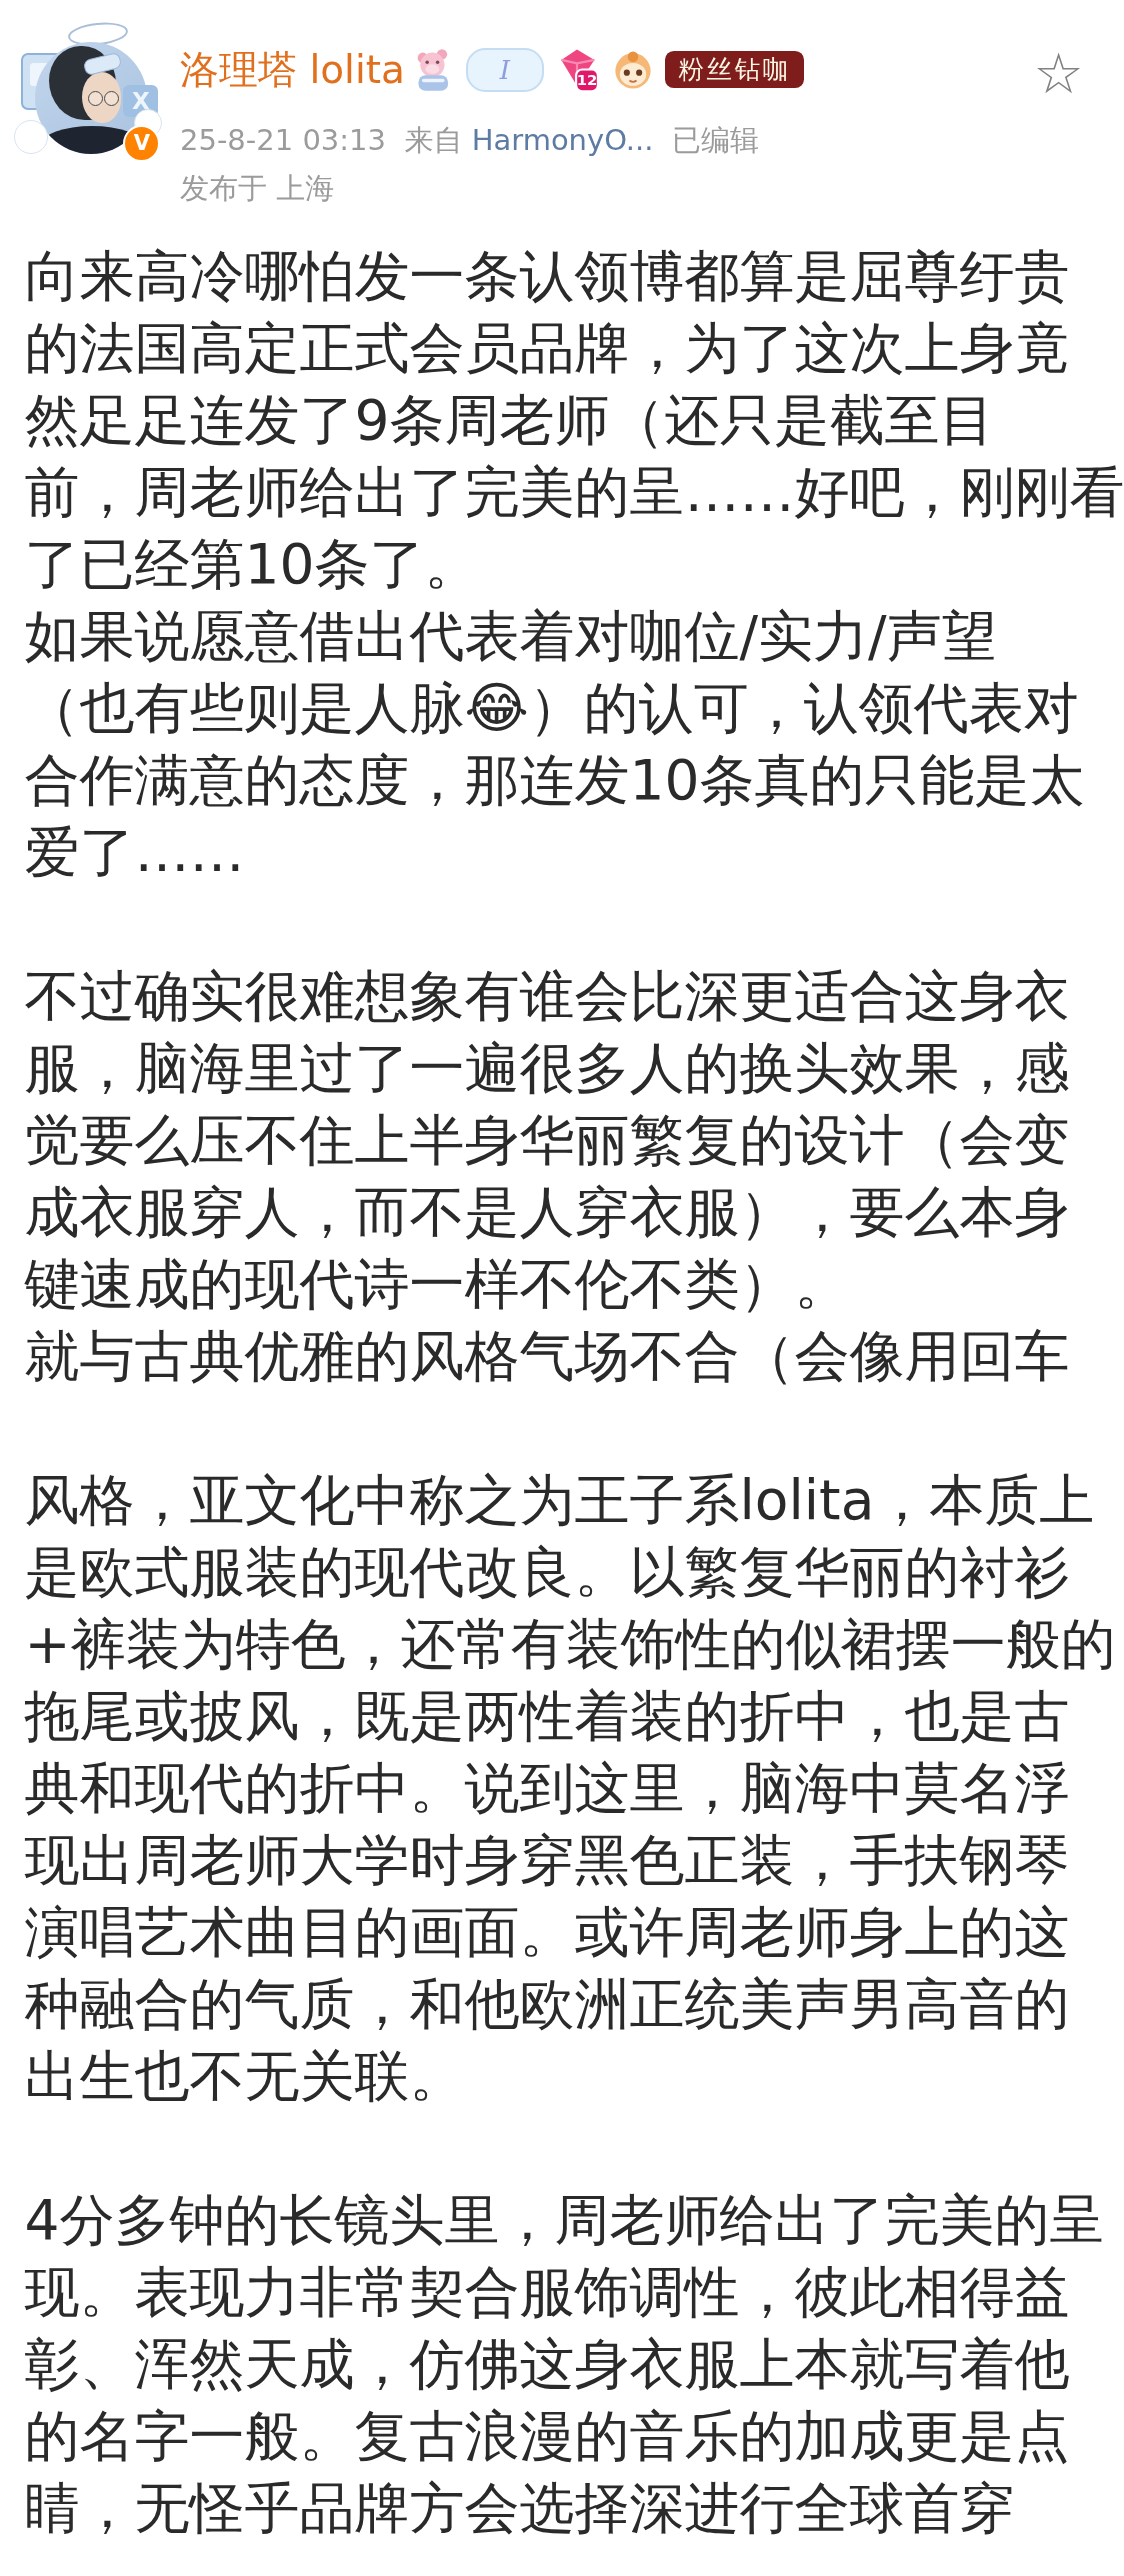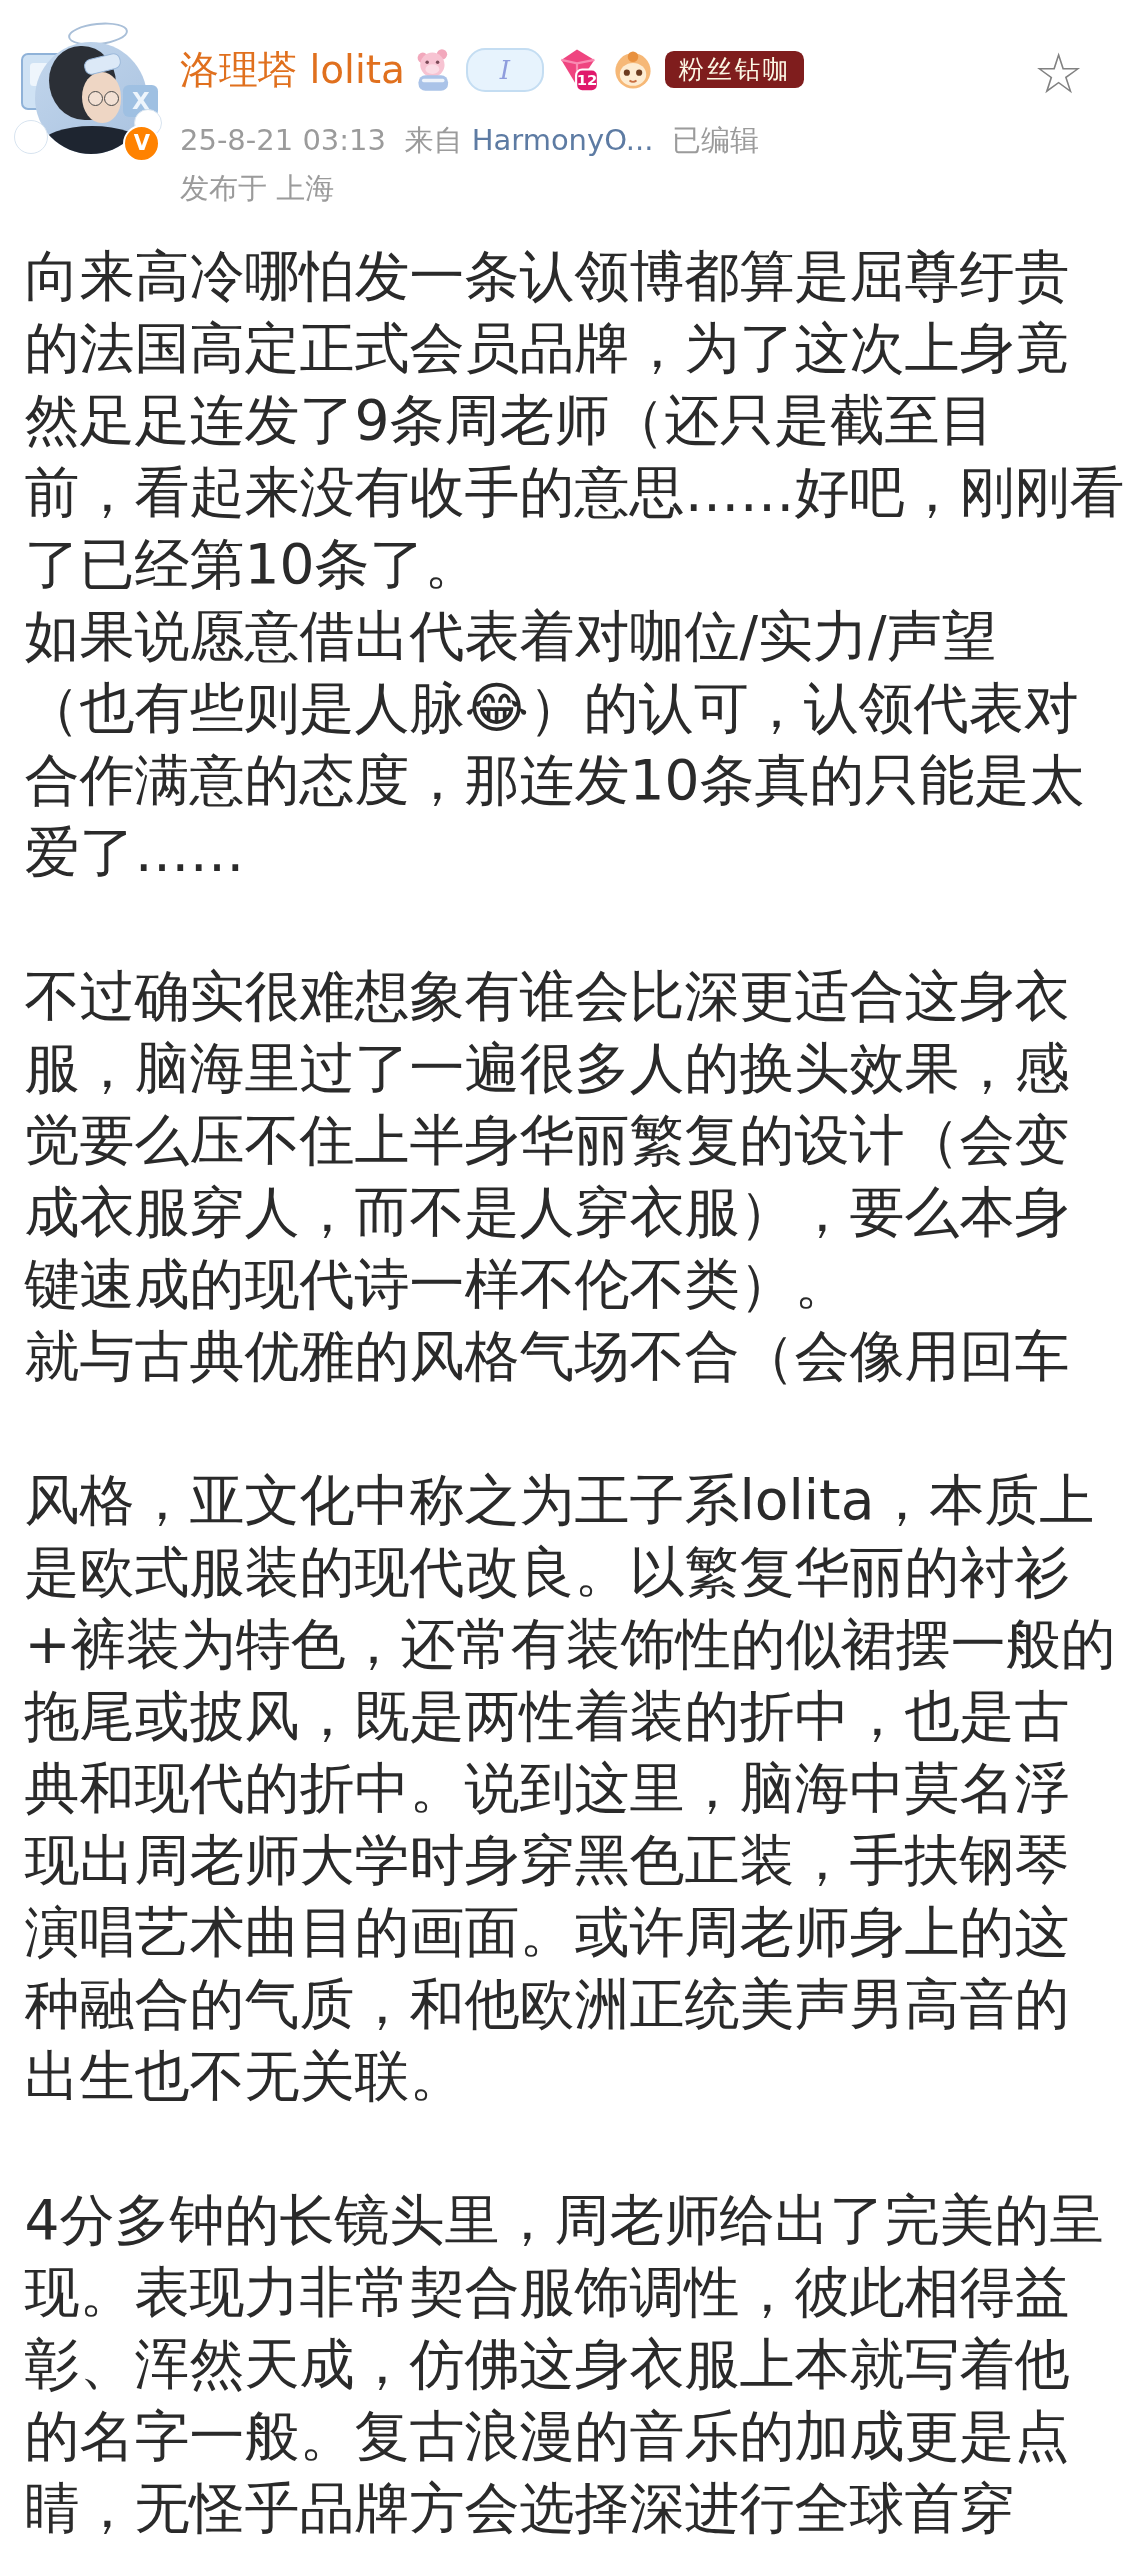--- a/index.html
+++ b/index.html
@@ -103,21 +103,21 @@
   <div class="meta-row"><span>25-8-21 03:13</span>&nbsp;&nbsp;<span>来自</span>&nbsp;<span class="src-link">HarmonyO...</span>&nbsp;&nbsp;<span>已编辑</span></div>
 
   <div class="loc-row">发布于 上海</div>
 
   <div class="star-btn">☆</div>
 
   <div class="post-text">
       <div class="post-line">向来高冷哪怕发一条认领博都算是屈尊纡贵</div>
       <div class="post-line">的法国高定正式会员品牌，为了这次上身竟</div>
       <div class="post-line">然足足连发了9条周老师（还只是截至目</div>
-      <div class="post-line">前，看起来没有收手的意思……好吧，刚刚看</div>
+      <div class="post-line">前，周老师给出了完美的呈……好吧，刚刚看</div>
       <div class="post-line">了已经第10条了。</div>
       <div class="post-line">如果说愿意借出代表着对咖位/实力/声望</div>
       <div class="post-line">（也有些则是人脉😂）的认可，认领代表对</div>
       <div class="post-line">合作满意的态度，那连发10条真的只能是太</div>
       <div class="post-line">爱了……</div>
       <div class="post-line">&nbsp;</div>
       <div class="post-line">不过确实很难想象有谁会比深更适合这身衣</div>
       <div class="post-line">服，脑海里过了一遍很多人的换头效果，感</div>
       <div class="post-line">觉要么压不住上半身华丽繁复的设计（会变</div>
       <div class="post-line">成衣服穿人，而不是人穿衣服），要么本身</div>

